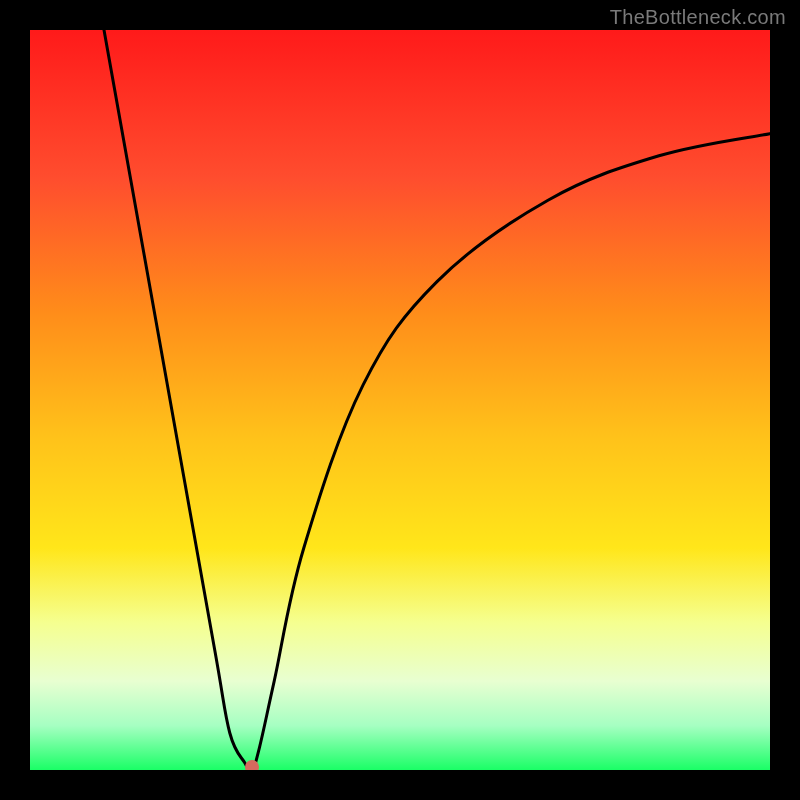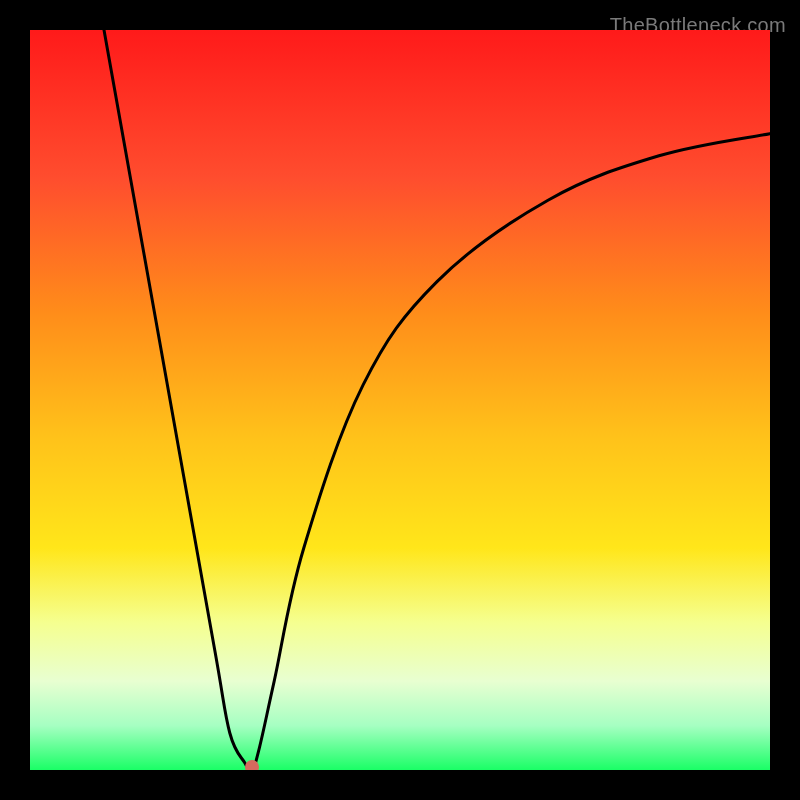--- a/index.html
+++ b/index.html
@@ -38,21 +38,20 @@
   }
   .watermark {
     position: absolute;
     top: 6px;
     right: 14px;
     color: #7a7a7a;
     font-size: 20px;
     font-weight: 500;
     letter-spacing: 0.3px;
     user-select: none;
-    margin-top: 8px;
   }
   svg.curve-layer {
     position: absolute;
     left: 0;
     top: 0;
     width: 740px;
     height: 740px;
   }
   .marker-dot {
     fill: #d46a5e;

